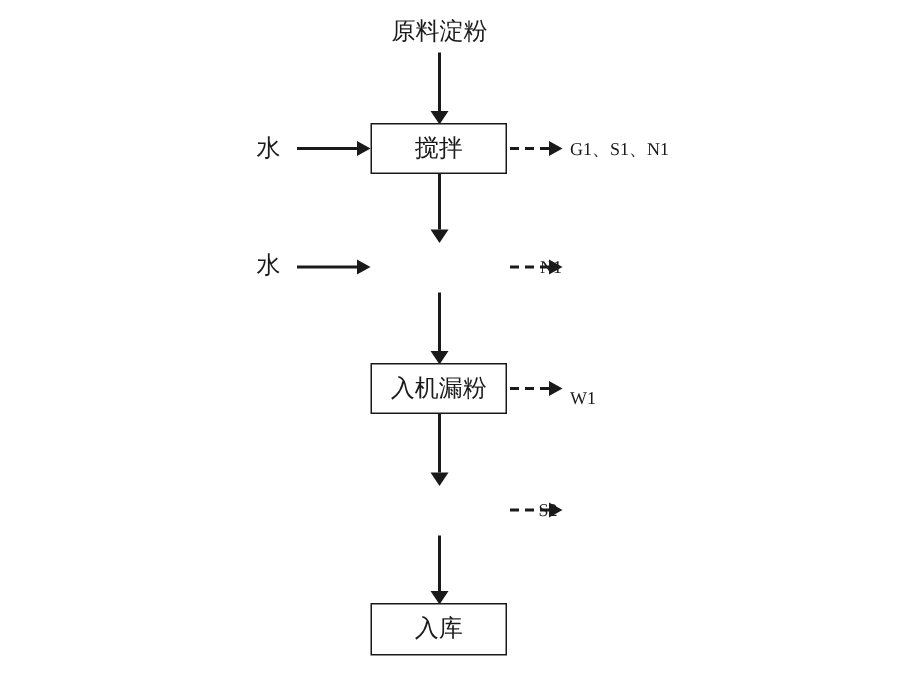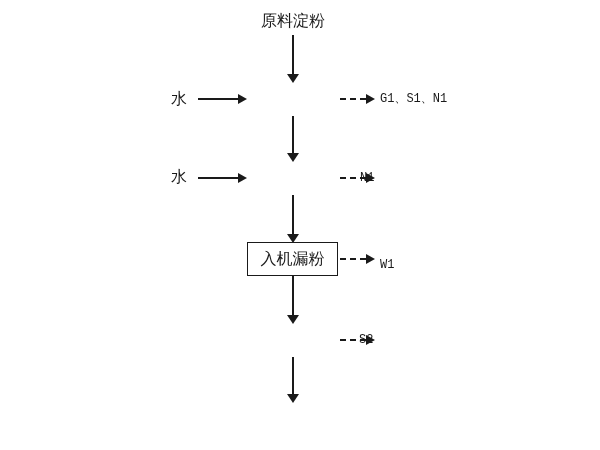--- a/index.html
+++ b/index.html
@@ -5,21 +5,21 @@
   html, body {
     margin: 0;
     padding: 0;
     background: #ffffff;
   }
   .canvas {
     position: relative;
     width: 600px;
     height: 450px;
     background: #ffffff;
-    font-family: Liberation Mono, monospace;
+    font-family: Liberation Serif, serif;
     color: #1a1a1a;
     overflow: hidden;
   }
   .lbl {
     position: absolute;
     transform: translate(-50%, -50%);
     font-size: 16px;
     white-space: nowrap;
     line-height: 1;
   }
@@ -103,21 +103,23 @@
 <div class="canvas">
 
   <div class="lbl" style="left:293px; top:22px">原料淀粉</div>
 
   <div class="arrow-v" style="top:35px; height:39px"></div>
   <div class="arrow-v" style="top:116px; height:37px"></div>
   <div class="arrow-v" style="top:195px; height:39px"></div>
   <div class="arrow-v" style="top:276px; height:39px"></div>
   <div class="arrow-v" style="top:357px; height:37px"></div>
 
+  <div class="box" style="top:82px">搅拌</div>
   <div class="box" style="top:242px">入机漏粉</div>
+  <div class="box" style="top:402px; height:35px">入库</div>
 
   <div class="lbl" style="left:179px; top:100px">水</div>
   <div class="arrow-h" style="left:198px; top:98px; width:40px"></div>
 
   <div class="lbl" style="left:179px; top:178px">水</div>
   <div class="arrow-h" style="left:198px; top:177px; width:40px"></div>
 
   <div class="arrow-dash" style="left:340px; top:98px; width:26px"></div>
   <div class="out-lbl" style="left:380px; top:99px">G1、S1、N1</div>
 

